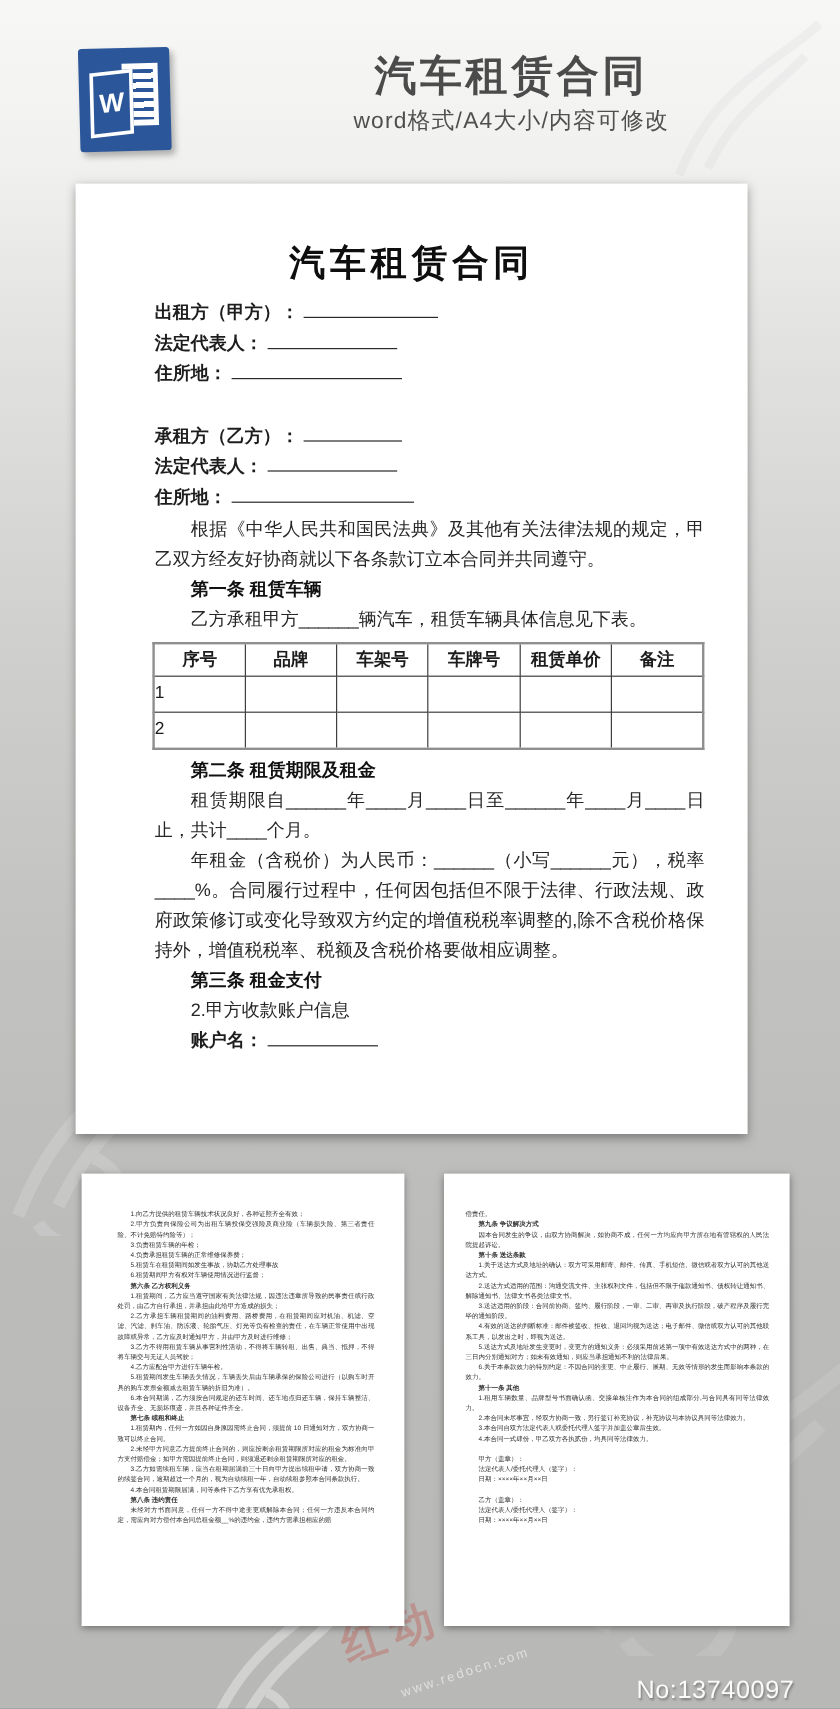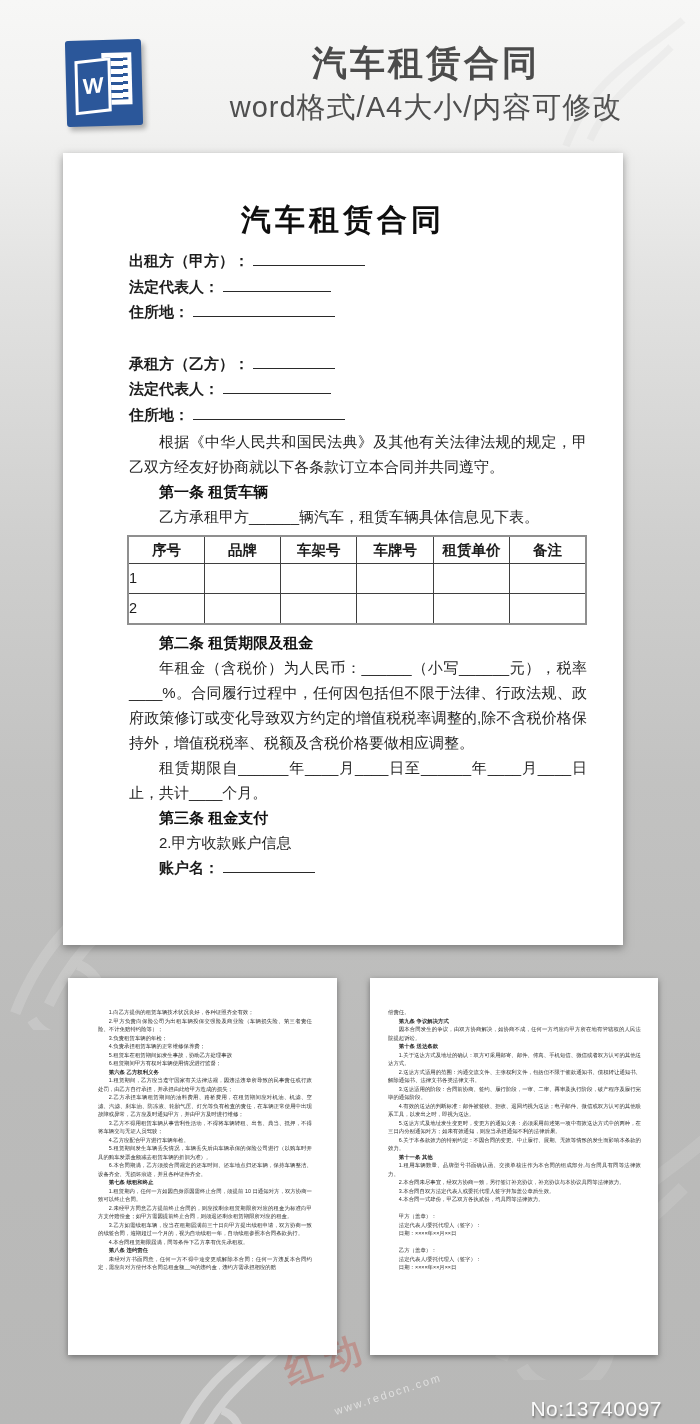--- a/index.html
+++ b/index.html
@@ -12,21 +12,21 @@
     border-radius:3px;box-shadow:3px 4px 5px rgba(0,0,0,.28);transform:rotate(-1.5deg);}
   .word-icon .sheet{position:absolute;left:36px;top:13px;width:30px;height:52px;background:#fff;}
   .word-icon .sheet:after{content:"";position:absolute;left:4px;right:4px;top:5px;bottom:5px;
     background:repeating-linear-gradient(180deg,#2b579a 0 3px,transparent 3px 8px);}
   .word-icon .panel{position:absolute;left:9px;top:19px;width:30px;height:48px;background:#2b579a;
     border:3px solid #fff;transform:skewY(-5deg);display:flex;align-items:center;justify-content:center;}
   .word-icon .panel span{color:#fff;font-weight:bold;font-size:22px;line-height:1;}
   .header-title{position:absolute;left:158px;right:6px;top:40px;text-align:center;
     font-size:35px;font-weight:bold;color:#4b4b4b;letter-spacing:3px;}
   .header-sub{position:absolute;left:158px;right:6px;top:88px;text-align:center;
-    font-size:29px;color:#4f4f4f;letter-spacing:1px;}
+    font-size:19px;color:#4f4f4f;letter-spacing:1px;}
   
   .page{position:absolute;background:#fff;overflow:hidden;}
   .page-main{left:63px;top:153px;width:560px;height:792px;box-shadow:0 3px 8px rgba(55,55,55,.5);}
   .page-main-inner{padding:50px 36px 0 66px;font-size:15px;line-height:25px;color:#262626;}
   .doc-title{text-align:center;font-family:"Liberation Serif","DejaVu Serif",serif;font-weight:bold;
     font-size:30px;letter-spacing:4px;color:#0e0e0e;margin:4px 0 16px;transform:translateX(-15px);}
   .field-row{line-height:25.5px;white-space:nowrap;}
   .field-row.gap{margin-top:26px;}
   .flabel{font-weight:bold;color:#1d1d1d;}
   .blank{display:inline-block;height:15px;border-bottom:1.5px solid #2a2a2a;margin-left:4px;}
@@ -130,22 +130,22 @@
               <td></td>
               <td></td>
               <td></td>
               <td></td>
               <td></td>
             </tr>
           </tbody>
       </table>
 
       <p class="heading">第二条  租赁期限及租金</p>
+      <p class="para">租赁期限自______年____月____日至______年____月____日止，共计____个月。</p>
       <p class="para">年租金（含税价）为人民币：______（小写______元），税率____%。合同履行过程中，任何因包括但不限于法律、行政法规、政府政策修订或变化导致双方约定的增值税税率调整的,除不含税价格保持外，增值税税率、税额及含税价格要做相应调整。</p>
-      <p class="para">租赁期限自______年____月____日至______年____月____日止，共计____个月。</p>
 
       <p class="heading">第三条  租金支付</p>
       <p class="para">2.甲方收款账户信息</p>
 
       <div style="text-indent:2em">
           <div class="field-row"><span class="flabel">账户名：</span><span class="blank" style="width: 92px;"></span></div>
         </div>
 
     </div>
   </div>

